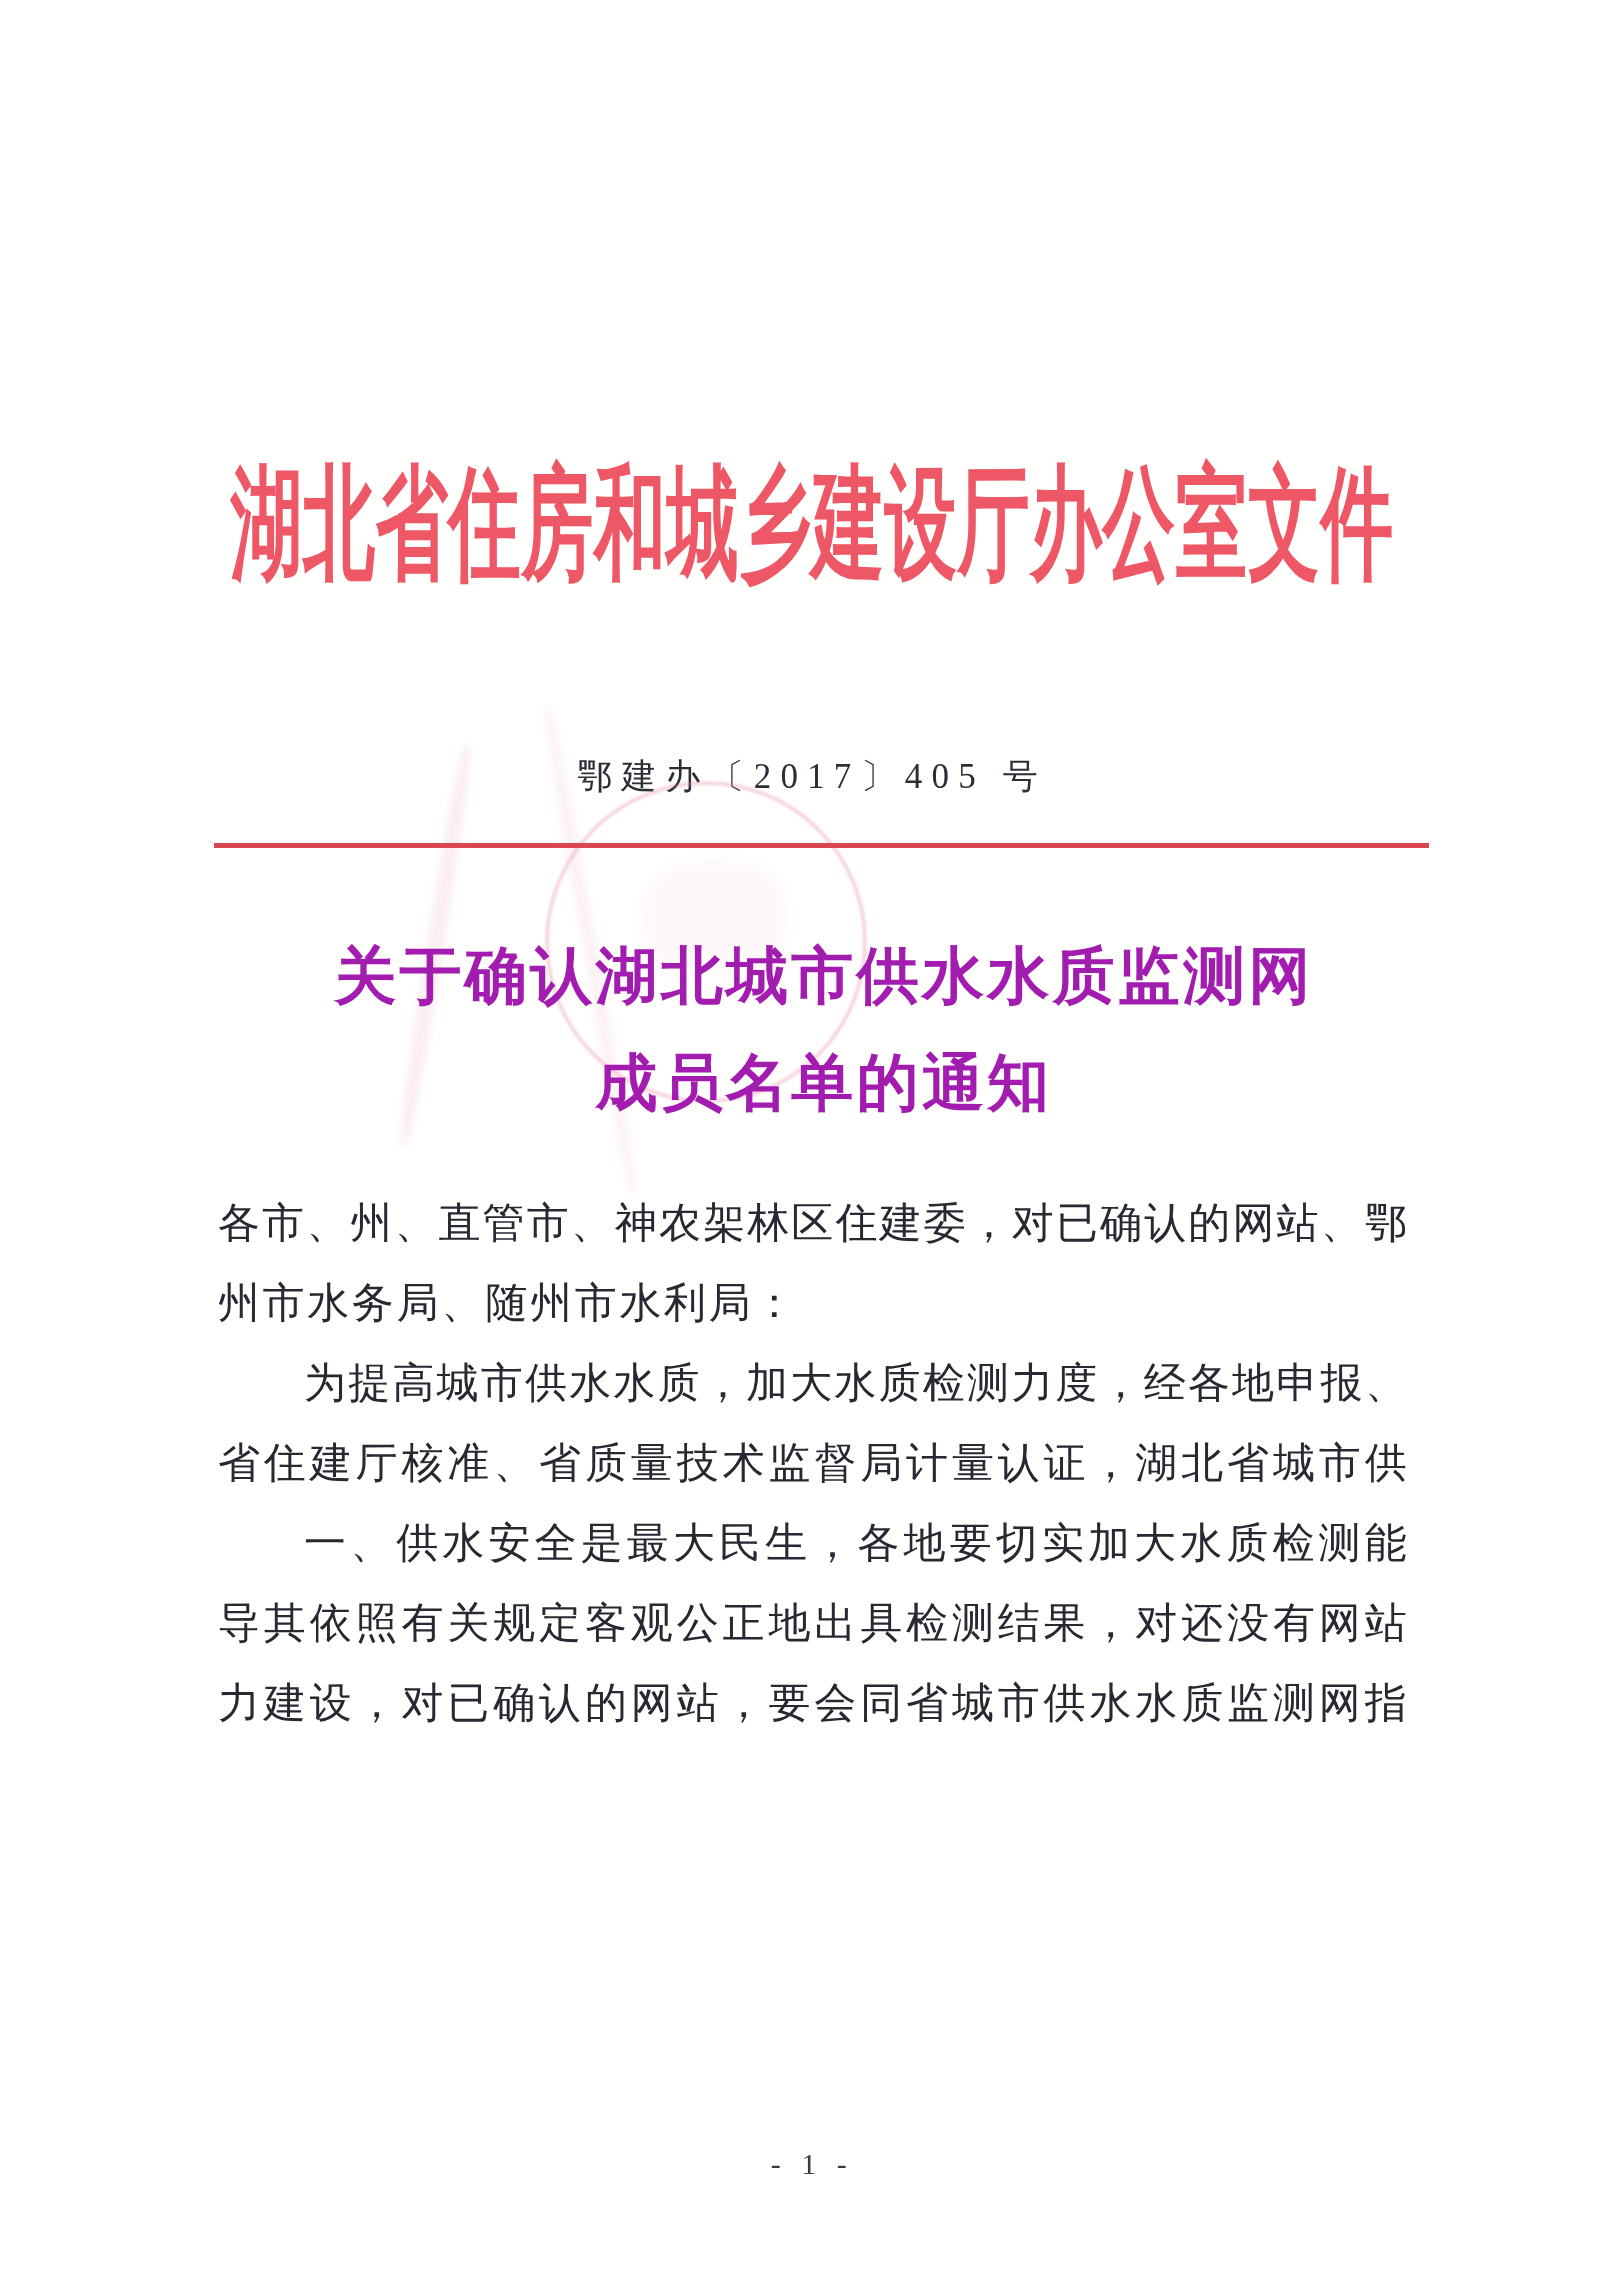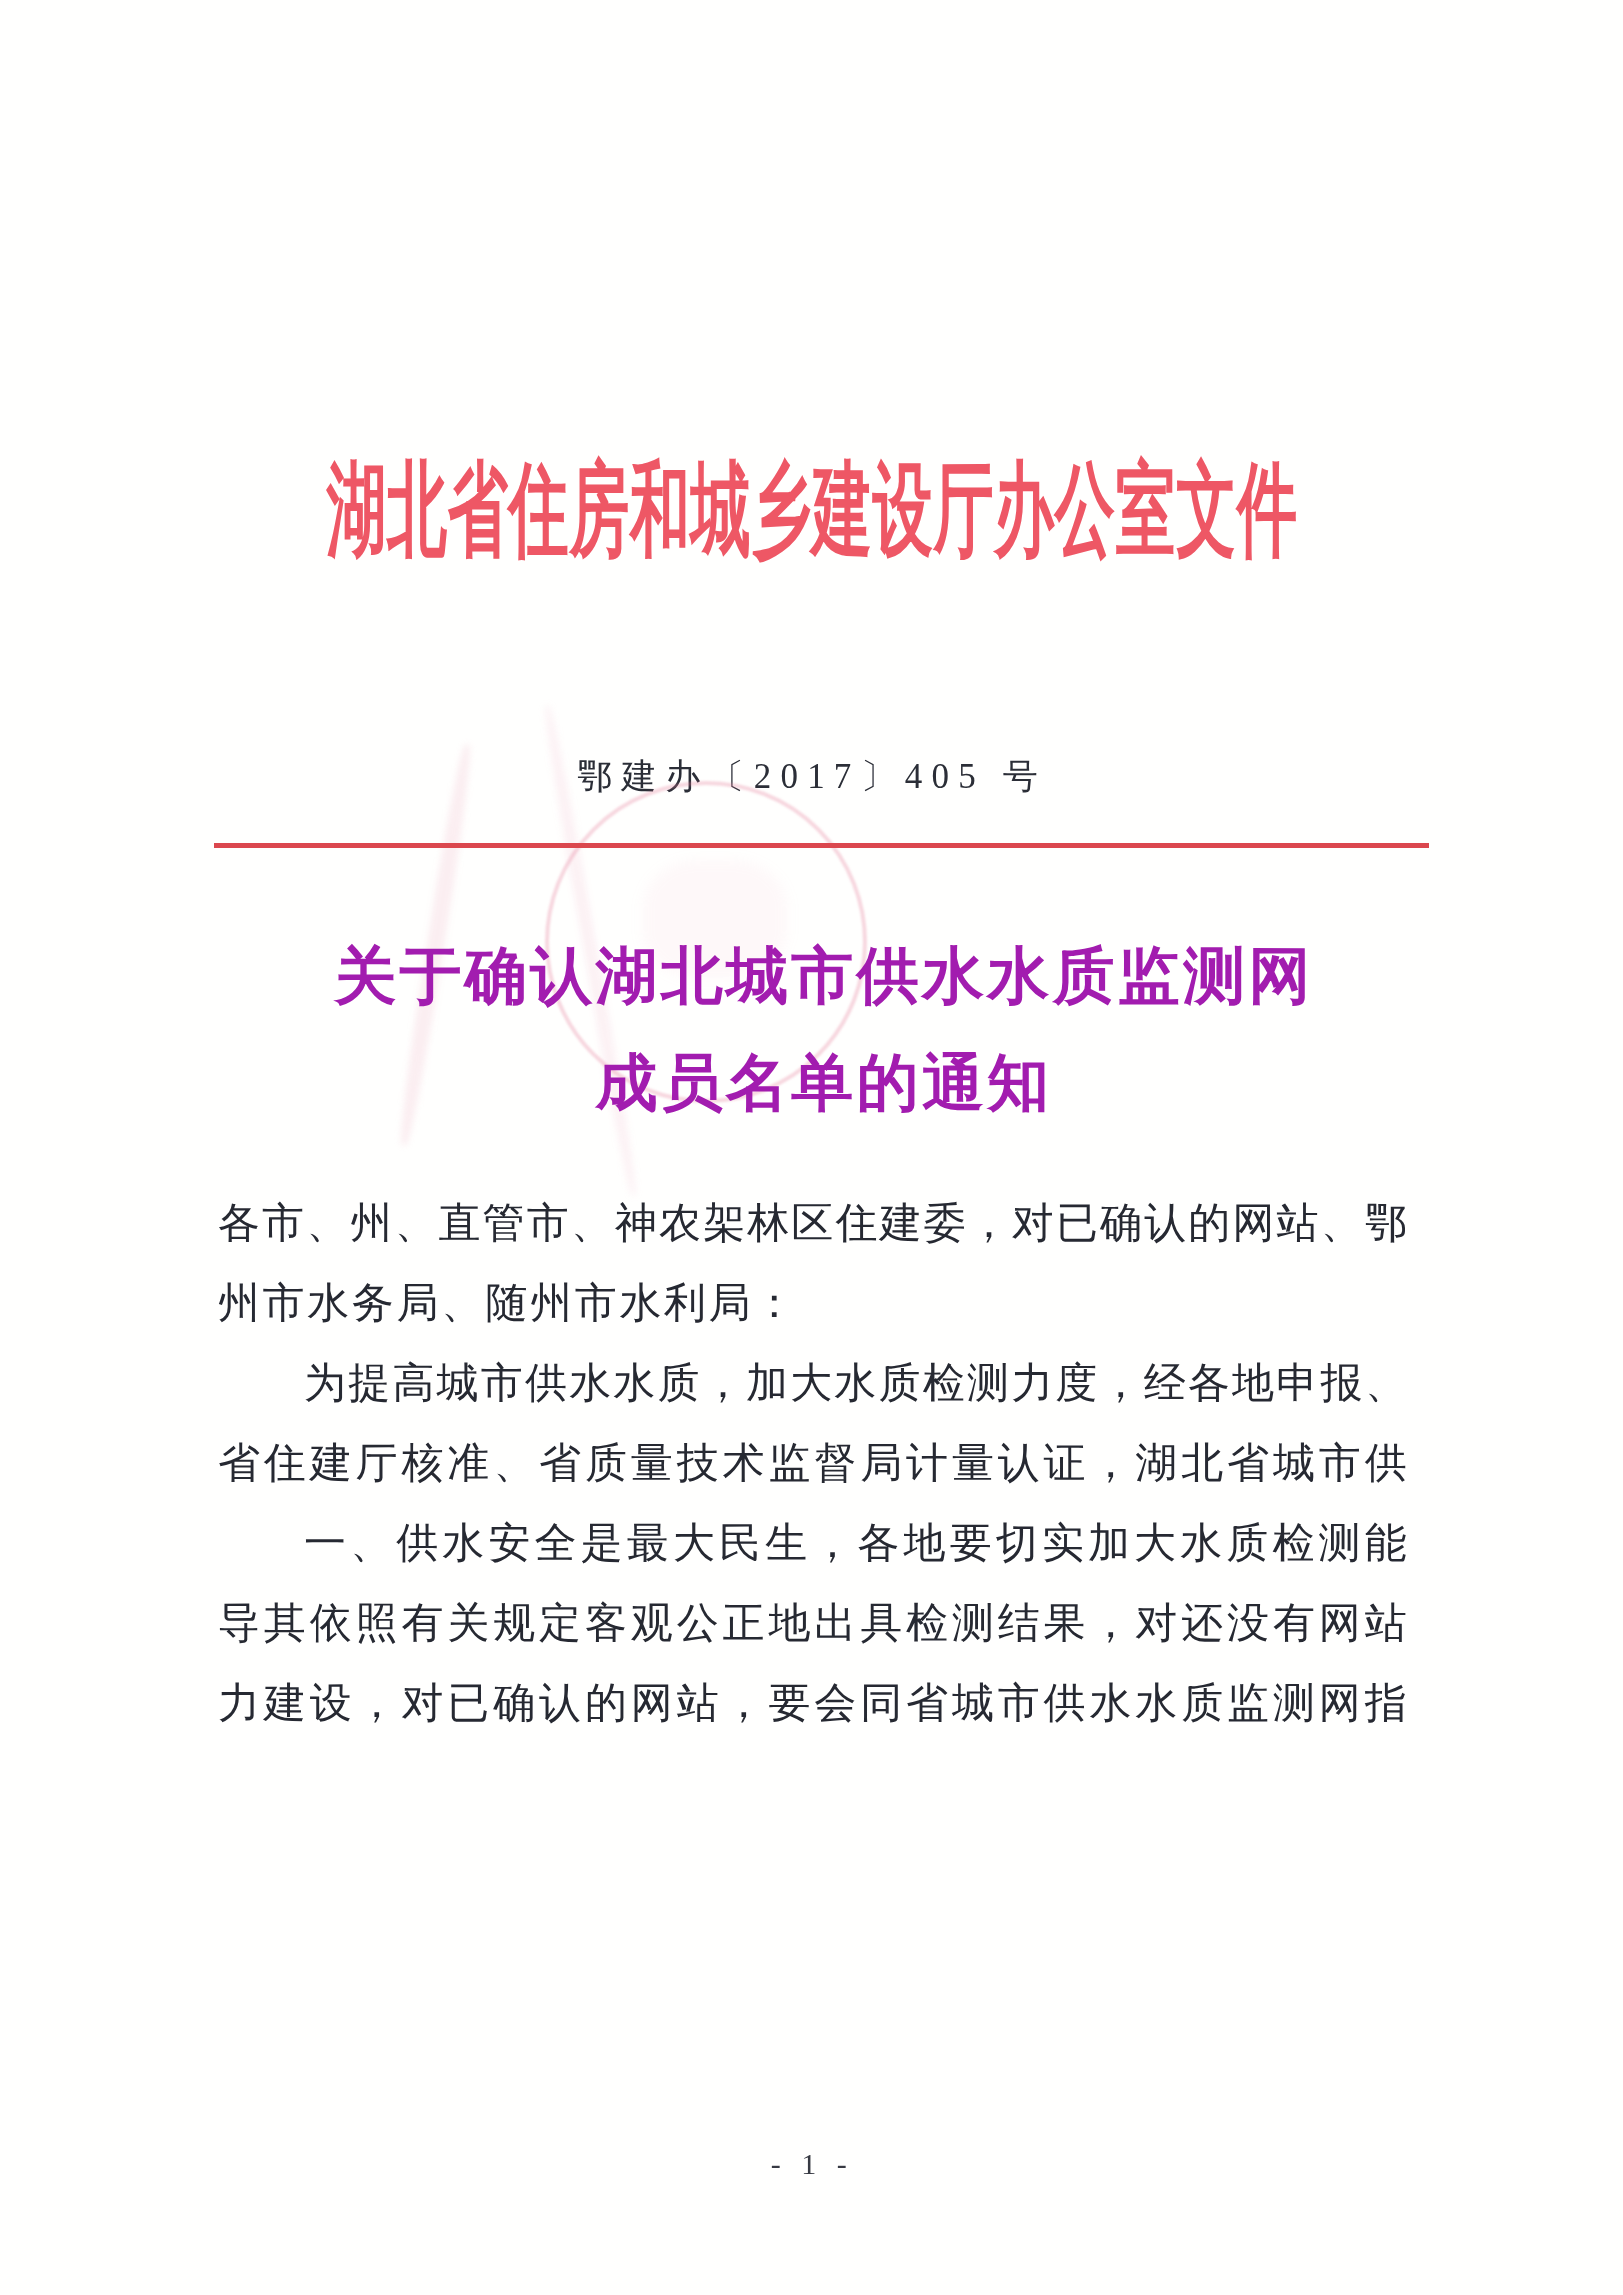--- a/index.html
+++ b/index.html
@@ -11,21 +11,21 @@
     overflow:hidden;
     font-family:"Liberation Serif","DejaVu Serif",serif;
   }
 
   
   .red-title {
     position:absolute; top:442px; left:0; width:100%;
     text-align:center;
     color:#ee5765;
     font-weight:bold;
-    font-size:60px;
+    font-size:72px;
     white-space:nowrap;
   }
   .red-title .stretch {
     display:inline-block;
     transform:scaleY(1.72);
     transform-origin:50% 0;
     letter-spacing:0.7px;
   }
 
   

